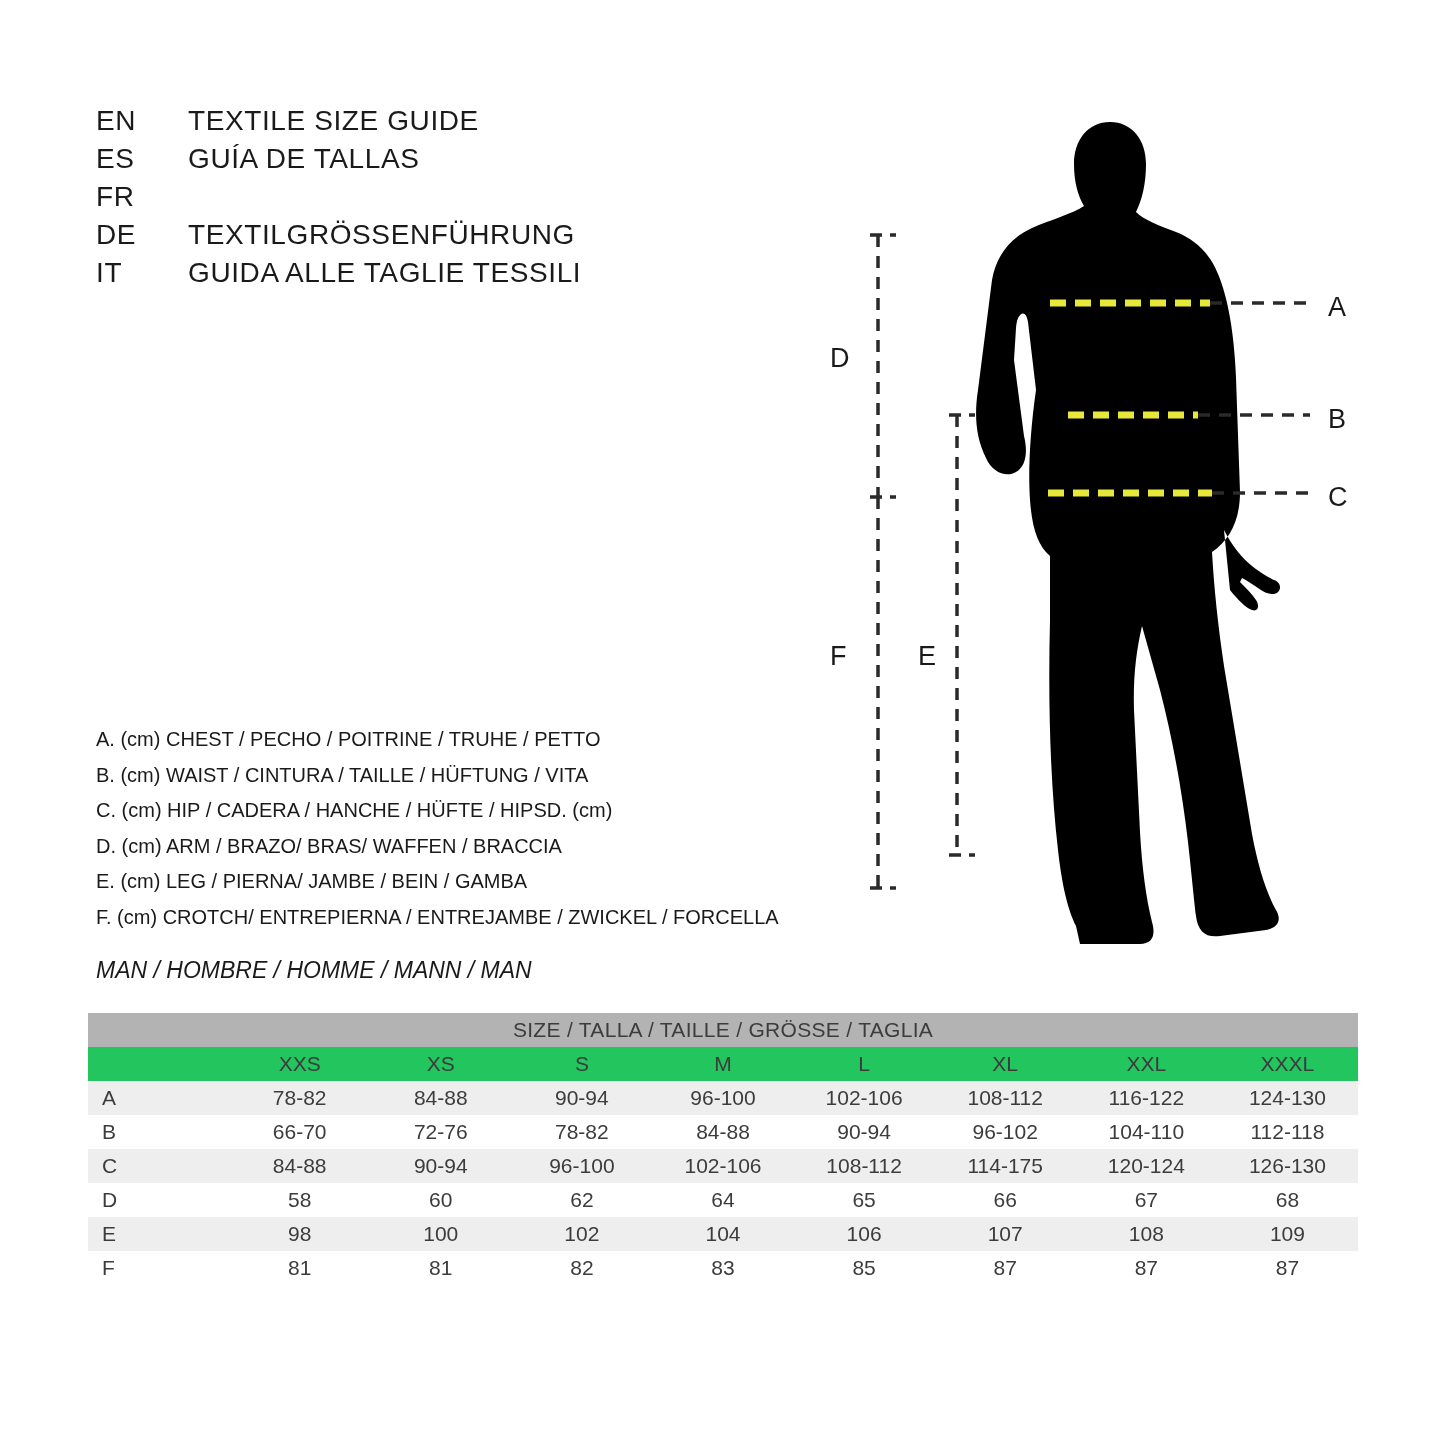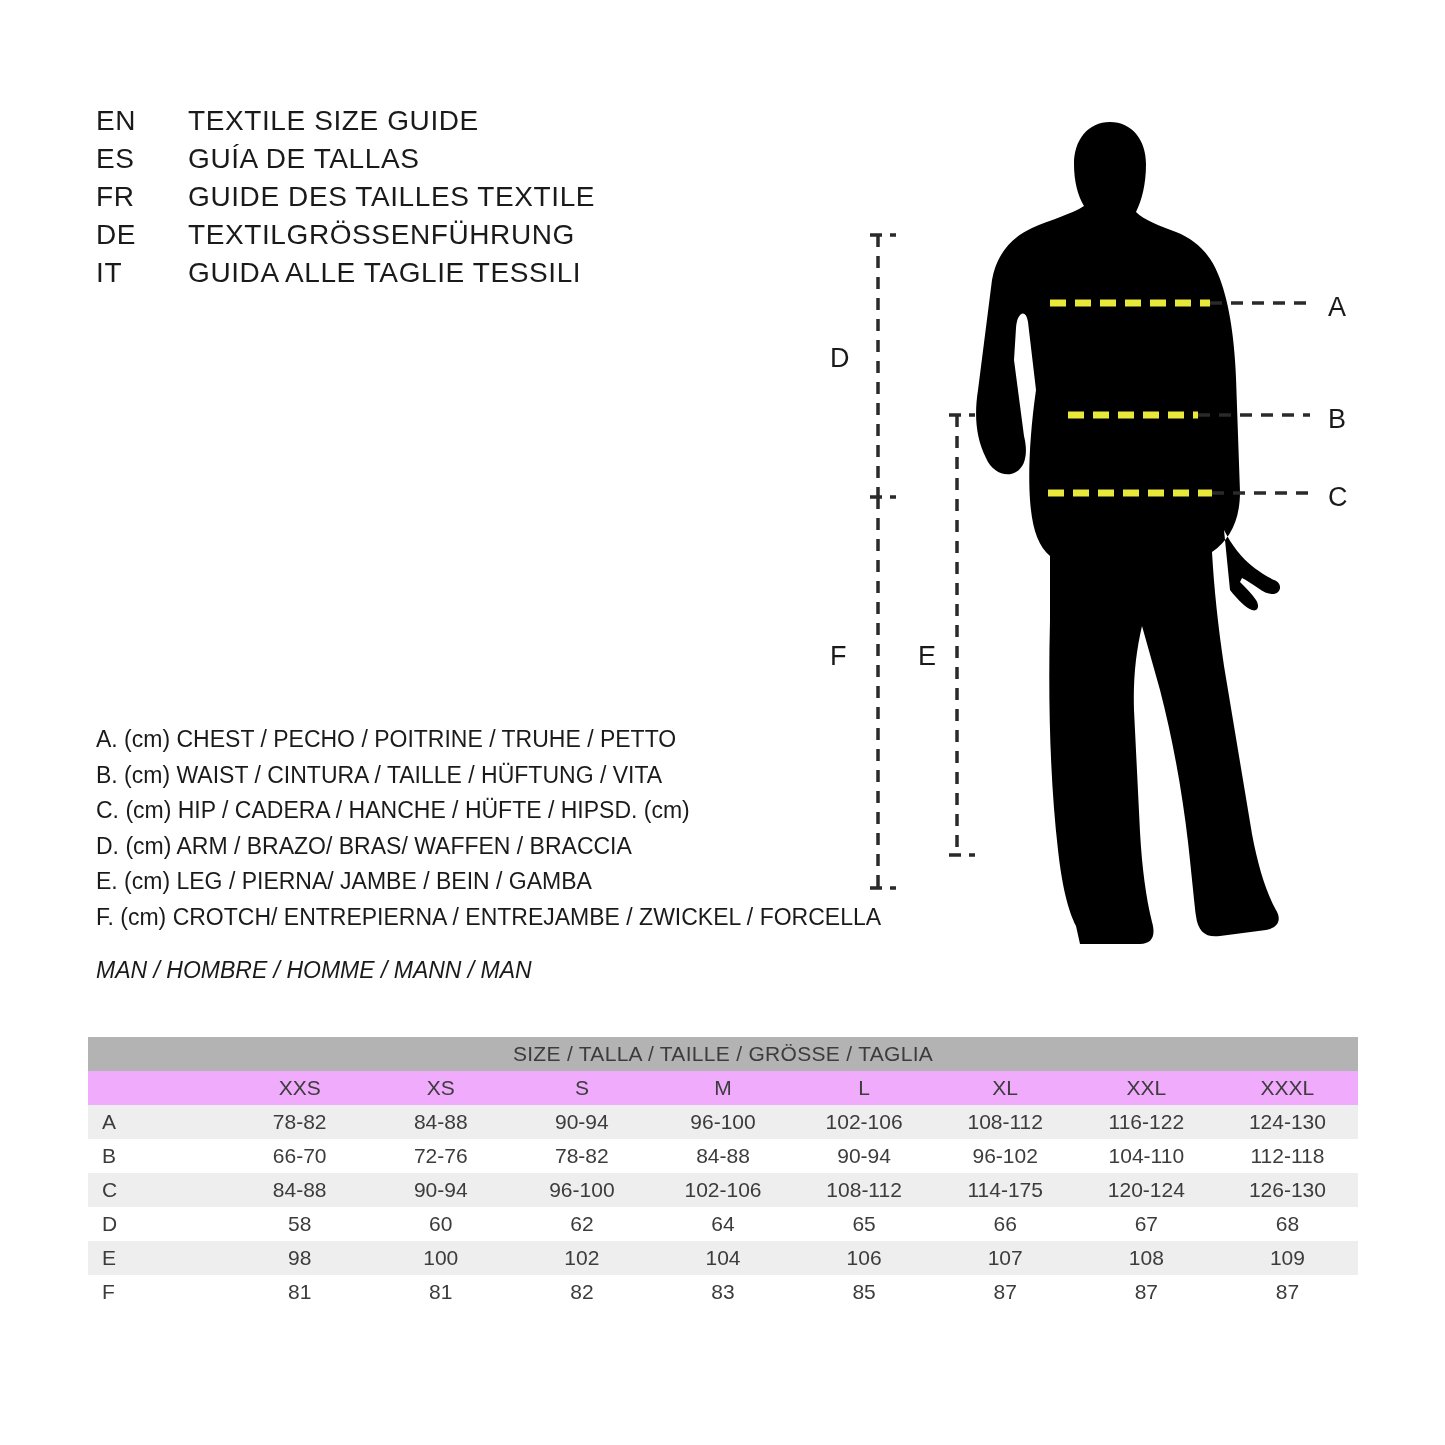--- a/index.html
+++ b/index.html
@@ -40,21 +40,21 @@
   }
 
   
   .legend {
     position: absolute;
     left: 96px;
     top: 722px;
     width: 790px;
   }
   .legend-row {
-    font-size: 23px;
+    font-size: 20px;
     line-height: 35.5px;
     color: #1a1a1a;
     white-space: nowrap;
   }
   .legend-gender {
     position: absolute;
     left: 96px;
     top: 957px;
     font-size: 23px;
     color: #1a1a1a;
@@ -78,21 +78,20 @@
   .table-wrap {
     position: absolute;
     left: 88px;
     top: 1013px;
     width: 1270px;
   }
   table.size-table {
     border-collapse: collapse;
     width: 1270px;
     table-layout: fixed;
-    margin-top: 24px;
   }
   table.size-table td, table.size-table th {
     font-weight: normal;
     font-size: 21px;
     color: #3c3c3c;
     padding: 0;
     height: 34px;
     text-align: center;
     vertical-align: middle;
   }
@@ -111,41 +110,40 @@
     padding-left: 14px !important;
     color: #4a4a4a;
   }
   tr.shade td {
     background: #eeeeee;
   }
   tr.plain td {
     background: #ffffff;
   }
   .sizes-row td {
-    background: #f0abfc;
+    background: #22c55e;
     font-size: 21px;
     color: #3c3c3c;
     height: 36px;
   }
 </style>
 </head>
 <body>
 
 <div class="titles">
   <div class="title-row">
     <span class="title-lang">EN</span>
     <span class="title-text">TEXTILE SIZE GUIDE</span>
   </div>
   <div class="title-row">
     <span class="title-lang">ES</span>
     <span class="title-text">GUÍA DE TALLAS</span>
   </div>
   <div class="title-row">
     <span class="title-lang">FR</span>
-    <span class="title-text">GUIDE DES TAILLES TEXTILE</span>
   </div>
   <div class="title-row">
     <span class="title-lang">DE</span>
     <span class="title-text">TEXTILGRÖSSENFÜHRUNG</span>
   </div>
   <div class="title-row">
     <span class="title-lang">IT</span>
     <span class="title-text">GUIDA ALLE TAGLIE TESSILI</span>
   </div>
 </div>

